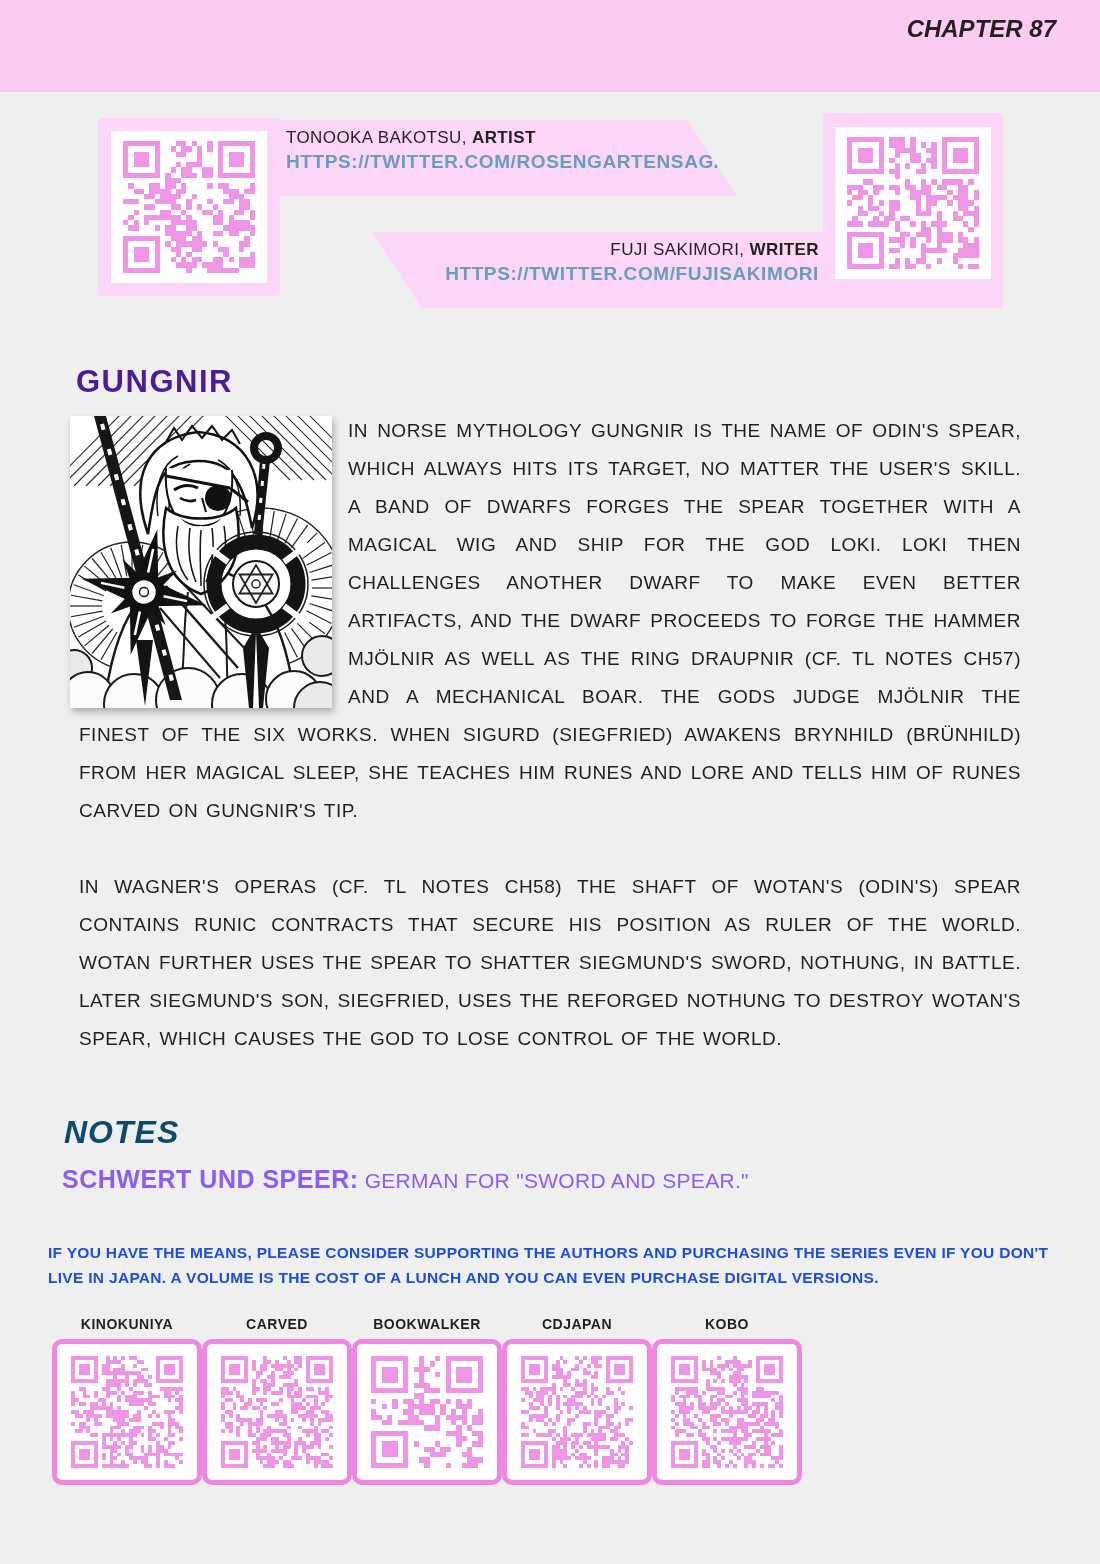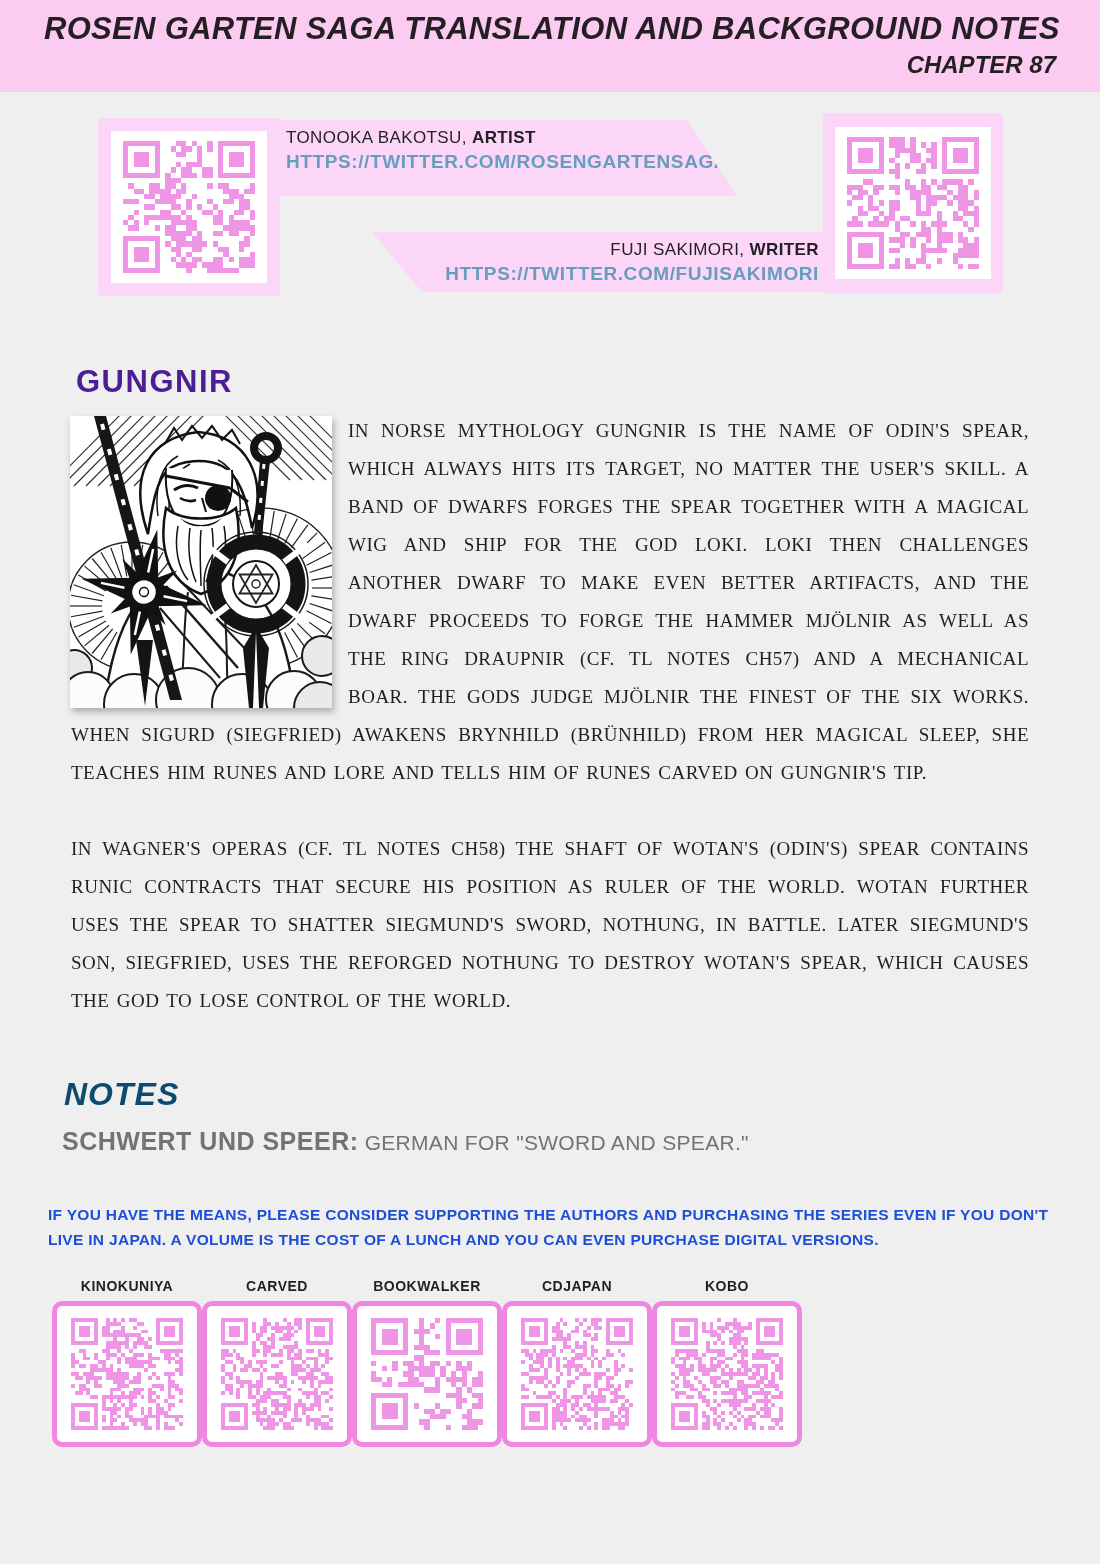--- a/index.html
+++ b/index.html
@@ -11,58 +11,57 @@
   }
   
   .header{background:#fbcbf1;height:92px;box-sizing:border-box;padding:11px 44px 0 44px;}
   .header-title{font-style:italic;font-weight:700;font-size:31px;letter-spacing:.3px;white-space:nowrap;color:#241f22;}
   .header-chapter{text-align:right;font-style:italic;font-weight:700;font-size:24px;margin-top:4px;color:#241f22;}
   
   .credits{position:relative;height:226px;}
   .banner{position:absolute;background:#fcd6f7;box-sizing:border-box;}
   .banner-artist{left:100px;top:28px;width:637px;height:76px;
     clip-path:polygon(0 0,92.2% 0,100% 100%,0 100%);padding:7px 0 0 186px;}
-  .banner-writer{left:372px;top:140px;width:631px;height:60px;
+  .banner-writer{left:372px;top:140px;width:631px;height:76px;
     clip-path:polygon(0 0,100% 0,100% 100%,7.9% 100%);padding:7px 184px 0 0;text-align:right;}
   .credit-name{font-size:17px;letter-spacing:.4px;line-height:22px;color:#241f22;}
   .credit-role{font-weight:700;}
   .credit-url{font-size:19px;font-weight:700;letter-spacing:.6px;line-height:26px;color:#679dbd;}
   .qr-card{position:absolute;background:#fcd6f7;border-radius:4px;display:flex;align-items:center;justify-content:center;}
   .qr-card-artist{left:98px;top:26px;width:182px;height:178px;}
   .qr-card-writer{left:823px;top:21px;width:180px;height:180px;}
   .qr-panel{background:#fff;display:flex;align-items:center;justify-content:center;}
   .qr-panel-lg{width:156px;height:152px;}
   .qr{color:#ef95e6;display:block;}
   
   .section-heading{margin:46px 0 0 76px;font-size:31px;font-weight:700;letter-spacing:1.5px;color:#4c1d95;}
   .article{margin:12px 70px 0 70px;font-size:19px;line-height:38px;text-align:justify;
     letter-spacing:.5px;word-spacing:2px;color:#221e20;}
   .art-figure{float:left;width:262px;height:292px;margin:4px 16px 8px 0;background:#fff;
     box-shadow:2px 4px 7px rgba(0,0,0,.28);}
   .art-figure svg{display:block;}
-  .article p{margin:1px;font-family:Liberation Serif, serif;}
+  .article p{margin:9px;}
   .article p + p{margin-top:38px;}
   
   .notes-heading{margin:56px 0 0 64px;font-style:italic;font-weight:700;font-size:32px;letter-spacing:1px;color:#0c4a6e;}
-  .note-line{margin:14px 0 7px 62px;font-size:21px;letter-spacing:.3px;color:#737373;}
+  .note-line{margin:14px 0 7px 62px;font-size:21px;letter-spacing:.3px;color:#8b5cf6;}
   .note-term{font-weight:700;font-size:25px;letter-spacing:.5px;}
   
   .support{margin:46px 50px 0 48px;font-size:15.5px;font-weight:700;line-height:25px;letter-spacing:.3px;color:#1d4ed8;}
   
   .stores{display:flex;justify-content:flex-start;padding:26px 36px 0 52px;}
   .store{width:150px;text-align:center;}
   .store-label{font-size:14px;font-weight:700;letter-spacing:.5px;margin-bottom:7px;color:#221e20;}
   .store-card{height:146px;box-sizing:border-box;background:#fff;border:5px solid #ee86e2;border-radius:10px;
     display:flex;align-items:center;justify-content:center;}
 </style>
 </head>
 <body>
 
 <div class="header">
-  <div class="header-title">ROSEN GARTEN SAGA TRANSLATION AND BACKGROUND NOTES</div>
   <div class="header-chapter">CHAPTER 87</div>
 </div>
 
 <div class="credits">
 
   <div class="banner banner-artist">
     <div class="credit-name"><span>TONOOKA BAKOTSU,</span> <span class="credit-role">ARTIST</span></div>
     <div class="credit-url">HTTPS://TWITTER.COM/ROSENGARTENSAGA</div>
   </div>
 

